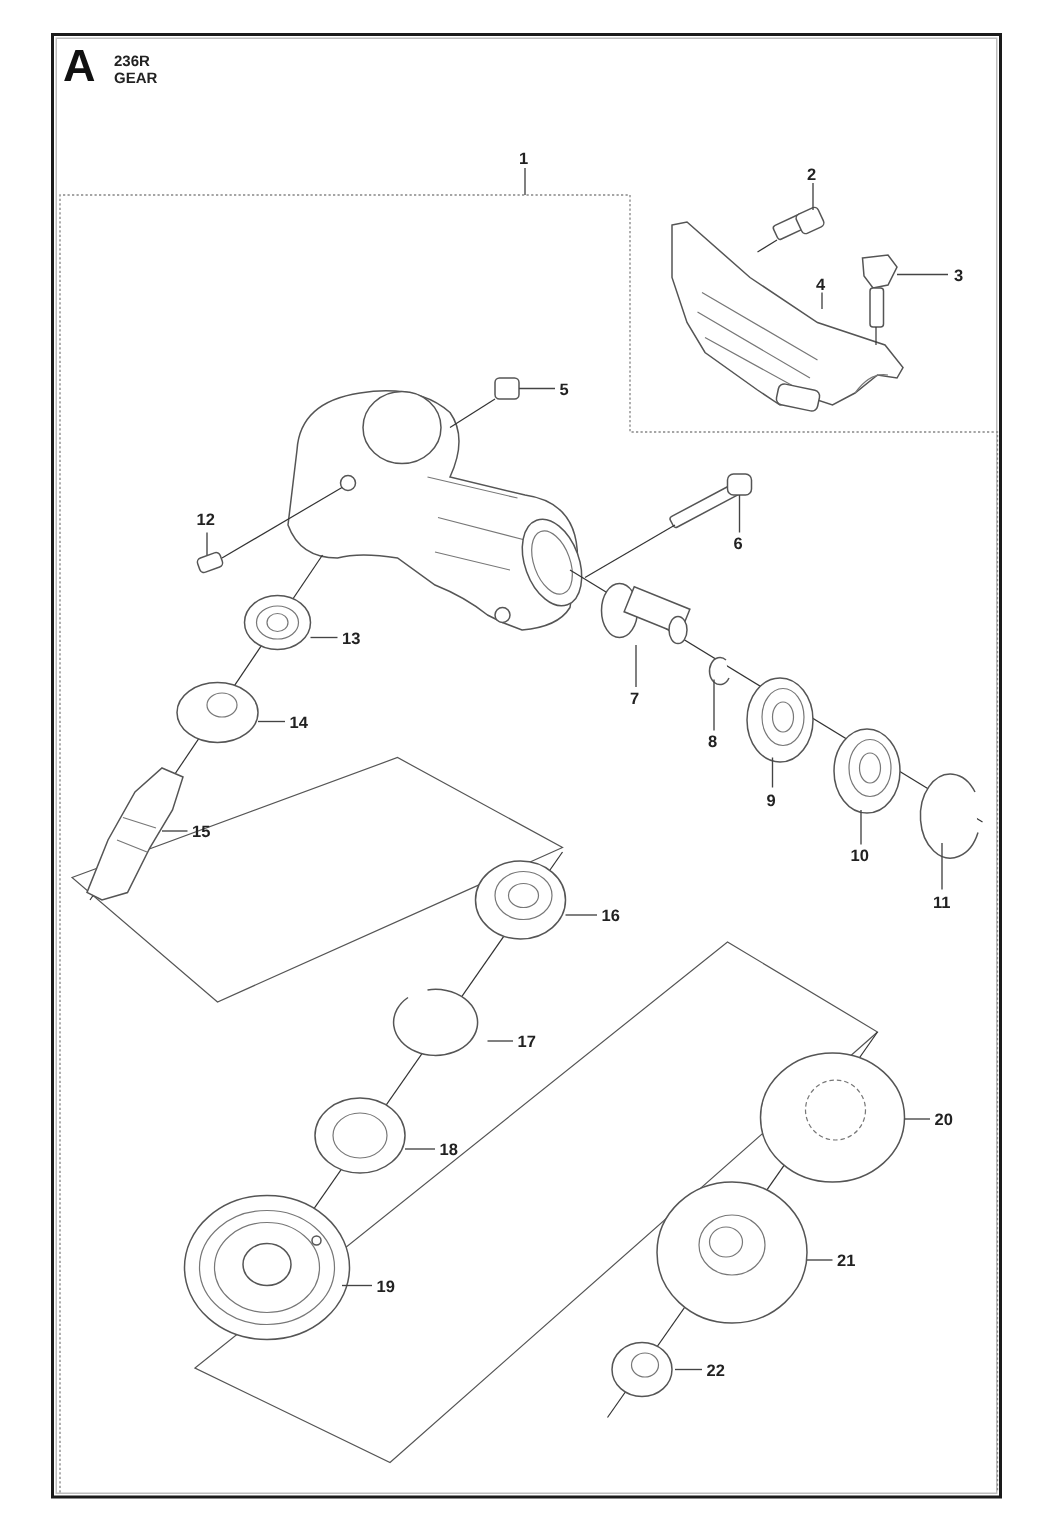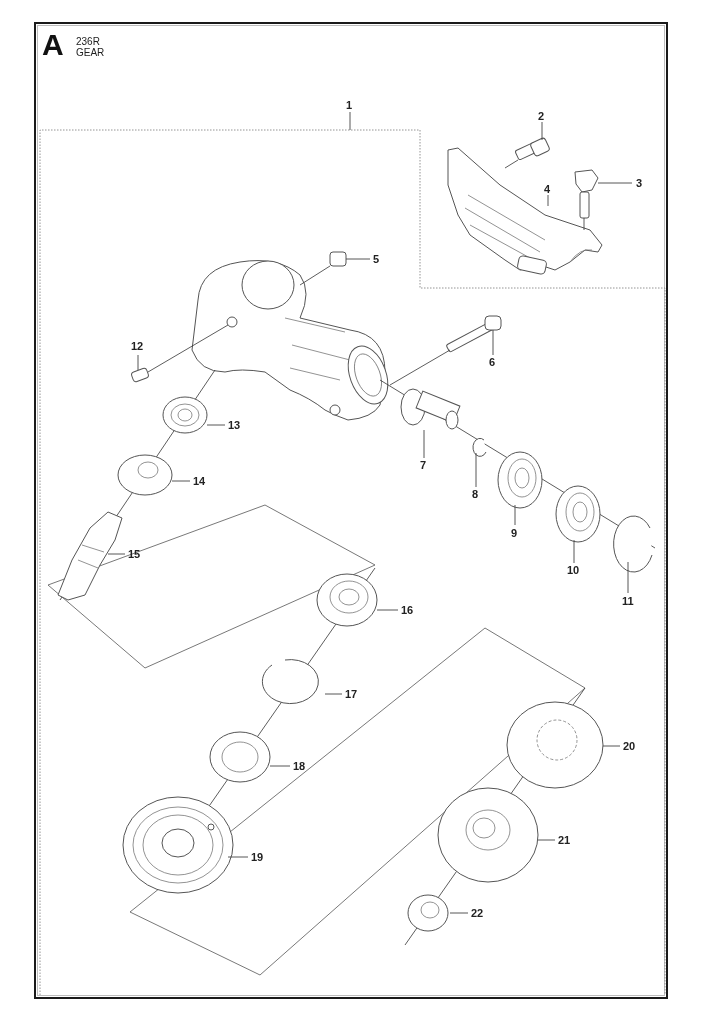--- a/index.html
+++ b/index.html
@@ -1,20 +1,20 @@
 <!DOCTYPE html>
 <html><head>
 <meta charset="utf-8">
 <style>
   html, body { margin:0; padding:0; background:#ffffff; }
   body { width:705px; height:1024px; position:relative; overflow:hidden; font-family:"Liberation Sans", sans-serif; }
   #frame { position:absolute; left:34px; top:22px; width:634px; height:977px; border:2px solid #1a1a1a; box-sizing:border-box; background:#fff; }
   #frame-inner { position:absolute; left:37px; top:25px; width:628px; height:971px; border:1px solid #bdbdbd; box-sizing:border-box; }
   #section-letter { position:absolute; left:42px; top:30px; font-size:30px; font-weight:bold; color:#111; line-height:1; }
-  #header-text { position:absolute; left:76px; top:36px; font-size:10px; font-weight:normal; color:#222; line-height:11px; }
+  #header-text { position:absolute; left:76px; top:36px; font-size:10px; font-weight:bold; color:#222; line-height:11px; }
   #diagram { position:absolute; left:0; top:0; width:705px; height:1024px; }
   .lbl { font-family:"Liberation Sans", sans-serif; font-size:11px; font-weight:bold; fill:#222; }
   .part { fill:#fff; stroke:#555; stroke-width:1; }
   .part-thin { fill:none; stroke:#777; stroke-width:0.8; }
   .leader { stroke:#444; stroke-width:0.9; fill:none; }
   .axis { stroke:#333; stroke-width:0.8; fill:none; }
   .boundary { stroke:#555; stroke-width:0.8; fill:none; }
   .dotted { stroke:#888; stroke-width:0.9; fill:none; stroke-dasharray:1.5 1.5; }
 </style>
 </head>

